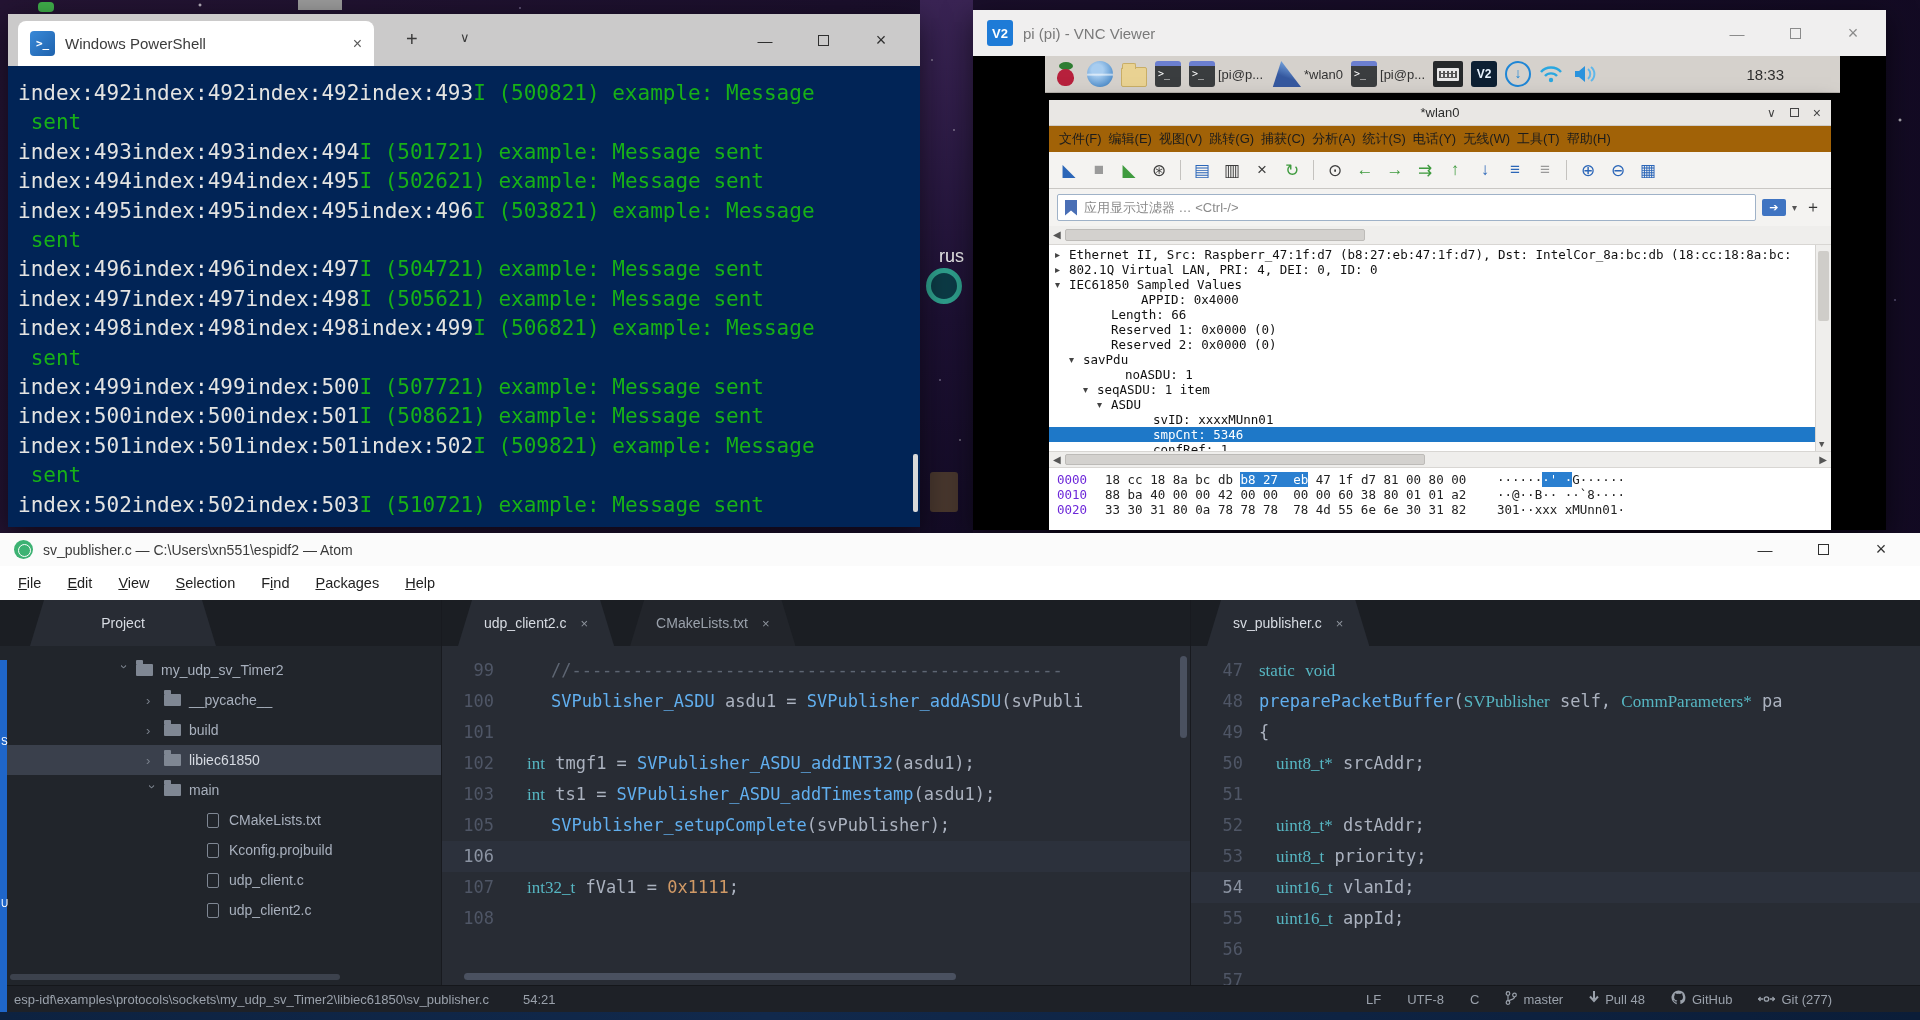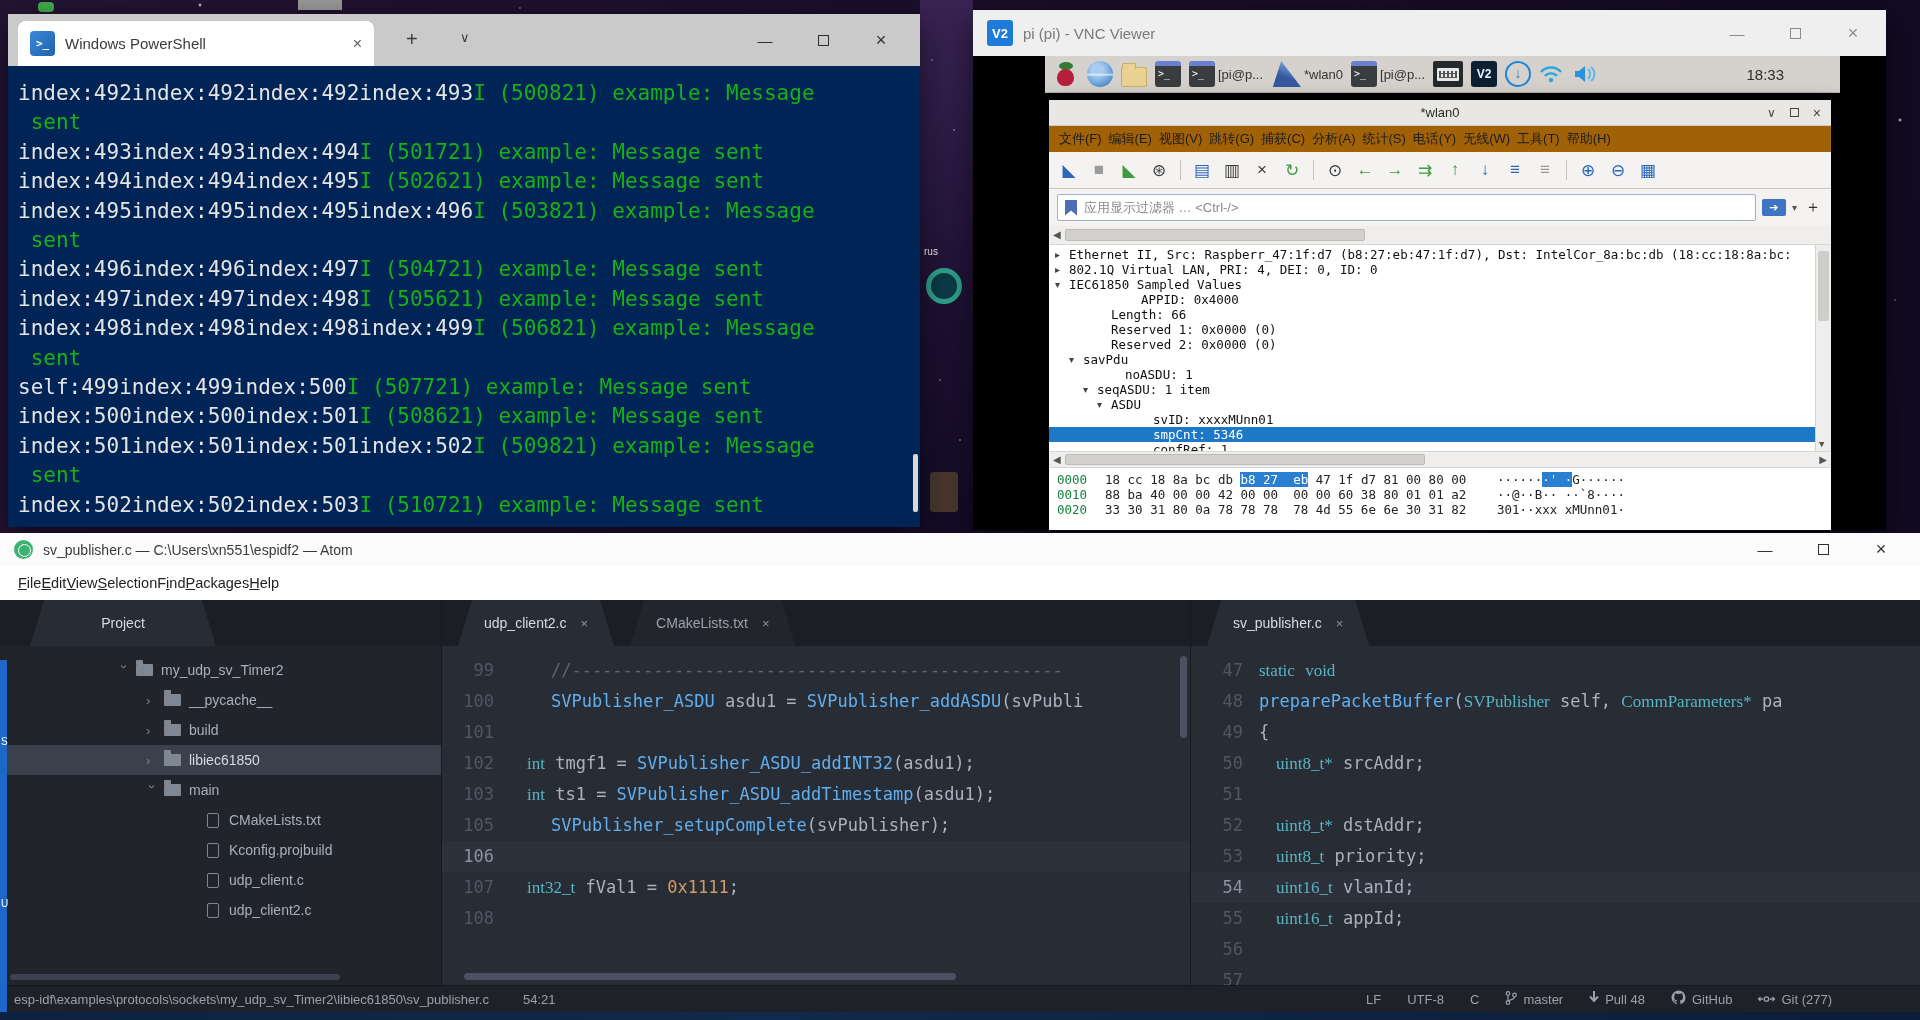--- a/index.html
+++ b/index.html
@@ -22,21 +22,21 @@
   #gap-strip  { left:920px; top:0; width:53px; height:533px;
     background:
       radial-gradient(1px 1px at 12px 60px, #fff, transparent),
       radial-gradient(1px 1px at 34px 130px, #fff, transparent),
       radial-gradient(1px 1px at 20px 380px, #e8defc, transparent),
       radial-gradient(1px 1px at 40px 440px, #fff, transparent),
       linear-gradient(#3a2454, #1d1133 60%, #140c26);
   }
   #gap-swirl { left:6px; top:268px; width:36px; height:36px; border-radius:50%;
     background:#0d3b46; border:5px solid #2fa08d; }
-  #gap-rus { left:4px; top:246px; color:#eee; font-size:10px; }
+  #gap-rus { left:19px; top:246px; color:#eee; font-size:18px; }
   #gap-brown { left:10px; top:472px; width:28px; height:40px; background:#5a4630; opacity:.75; border-radius:3px; }
 
   
   #ps-win { left:8px; top:14px; width:912px; height:513px; box-shadow:0 8px 28px rgba(0,0,0,.55); }
   .ps-titlebar { position:relative; height:52px; background:#cbcaca; }
   .ps-tab { position:absolute; left:10px; top:7px; width:356px; height:45px; background:#ffffff;
     border-radius:8px 8px 0 0; display:flex; align-items:center; padding:0 12px; gap:10px; }
   .ps-logo { width:25px; height:25px; background:linear-gradient(135deg,#3989d8,#1e62ad); border-radius:4px;
     color:#fff; font-size:11px; font-weight:bold; display:flex; align-items:center; justify-content:center;
     font-family:"DejaVu Sans Mono", monospace; }
@@ -113,34 +113,34 @@
   .ws-row { height:15px; line-height:15px; white-space:pre; position:relative; padding-right:18px; }
   .ws-row .warr { position:absolute; font-size:10px; color:#444; font-family:"Liberation Sans", sans-serif; }
   .ws-row.sel { background:#1e78c8; color:#fff; }
   .ws-vscroll { position:absolute; right:0; top:0; width:16px; height:206px; background:#efeeec; border-left:1px solid #d5d3d0; }
   .ws-vscroll .vthumb { position:absolute; left:2px; top:6px; width:11px; height:70px; background:#cfcdc9; border-radius:2px; }
   .ws-vscroll .vbtn { position:absolute; left:3px; bottom:2px; font-size:9px; color:#555; }
   .ws-hscroll { height:17px; background:#efeeec; border-top:1px solid #d8d6d3; border-bottom:1px solid #d8d6d3; position:relative; }
   .ws-hscroll .thumb { position:absolute; left:16px; top:2px; width:360px; height:11px; background:#d3d1ce; border:1px solid #bdbbb8; border-radius:2px; }
   .ws-hex { background:#fff; font-family:"DejaVu Sans Mono", monospace; font-size:12.5px; padding:4px 0 0 8px; overflow:hidden; height:62px; }
   .hex-row { height:15px; line-height:15px; white-space:pre; display:flex; }
-  .hex-off { color:#15803d; width:48px; }
+  .hex-off { color:#6d28d9; width:48px; }
   .hex-bytes { color:#222; width:392px; }
   .hex-ascii { color:#222; }
   .hl { background:#2a7fd0; color:#fff; }
 
   
   #atom-win { left:0; top:533px; width:1920px; height:479px; background:#282c34; }
   .atom-titlebar { height:33px; background:#fbfbfb; position:relative; display:flex; align-items:center; padding-left:14px; gap:10px; }
   .atom-logo { width:19px; height:19px; border-radius:50%; background:#3db273; position:relative; }
   .atom-logo::before { content:""; position:absolute; left:4px; top:4px; width:11px; height:11px; border:1.5px solid #fff; border-radius:50%; }
   .atom-title { font-size:14px; color:#3a3a3a; }
   #atom-ctls { right:10px; height:33px; }
   #atom-ctls span { color:#333; }
-  .atom-menubar { height:34px; background:#ffffff; display:flex; align-items:center; padding-left:18px; font-size:14.5px; color:#222; }
+  .atom-menubar { height:34px; background:#ffffff; display:flex; align-items:center; padding-left:18px; gap:26px; font-size:14.5px; color:#222; }
   .amenu span.u { text-decoration:underline; }
   .atom-body { display:flex; height:385px; }
   .tabstrip { height:46px; background:#1b1e23; display:flex; align-items:flex-end; position:relative; }
   .tab { height:46px; display:flex; align-items:center; justify-content:center; gap:14px; font-size:14px; color:#9aa1ab;
     background:#22252b; clip-path:polygon(14px 0, calc(100% - 14px) 0, 100% 100%, 0 100%); padding:0 26px; }
   .tab.active { background:#282c34; color:#d8dce3; }
   .tab .tx { font-size:13px; color:#8e949d; }
   
   #tree-panel { width:441px; background:#21252b; display:flex; flex-direction:column; position:relative; }
   #project-tab { margin-left:30px; width:186px; }
@@ -205,21 +205,21 @@
       <div class="ps-line"><span class="ps-w">index:492index:492index:492index:493</span><span class="ps-g">I (500821) example: Message</span></div>
       <div class="ps-line"><span class="ps-g"> sent</span></div>
       <div class="ps-line"><span class="ps-w">index:493index:493index:494</span><span class="ps-g">I (501721) example: Message sent</span></div>
       <div class="ps-line"><span class="ps-w">index:494index:494index:495</span><span class="ps-g">I (502621) example: Message sent</span></div>
       <div class="ps-line"><span class="ps-w">index:495index:495index:495index:496</span><span class="ps-g">I (503821) example: Message</span></div>
       <div class="ps-line"><span class="ps-g"> sent</span></div>
       <div class="ps-line"><span class="ps-w">index:496index:496index:497</span><span class="ps-g">I (504721) example: Message sent</span></div>
       <div class="ps-line"><span class="ps-w">index:497index:497index:498</span><span class="ps-g">I (505621) example: Message sent</span></div>
       <div class="ps-line"><span class="ps-w">index:498index:498index:498index:499</span><span class="ps-g">I (506821) example: Message</span></div>
       <div class="ps-line"><span class="ps-g"> sent</span></div>
-      <div class="ps-line"><span class="ps-w">self:499index:499index:500</span><span class="ps-g">I (507721) example: Message sent</span></div>
+      <div class="ps-line"><span class="ps-w">index:499index:499index:500</span><span class="ps-g">I (507721) example: Message sent</span></div>
       <div class="ps-line"><span class="ps-w">index:500index:500index:501</span><span class="ps-g">I (508621) example: Message sent</span></div>
       <div class="ps-line"><span class="ps-w">index:501index:501index:501index:502</span><span class="ps-g">I (509821) example: Message</span></div>
       <div class="ps-line"><span class="ps-g"> sent</span></div>
       <div class="ps-line"><span class="ps-w">index:502index:502index:503</span><span class="ps-g">I (510721) example: Message sent</span></div>
     </div>
   <div class="ps-scroll"></div>
 </section>
 
 <section class="abs" id="vnc-win">
   <div class="vnc-titlebar">

